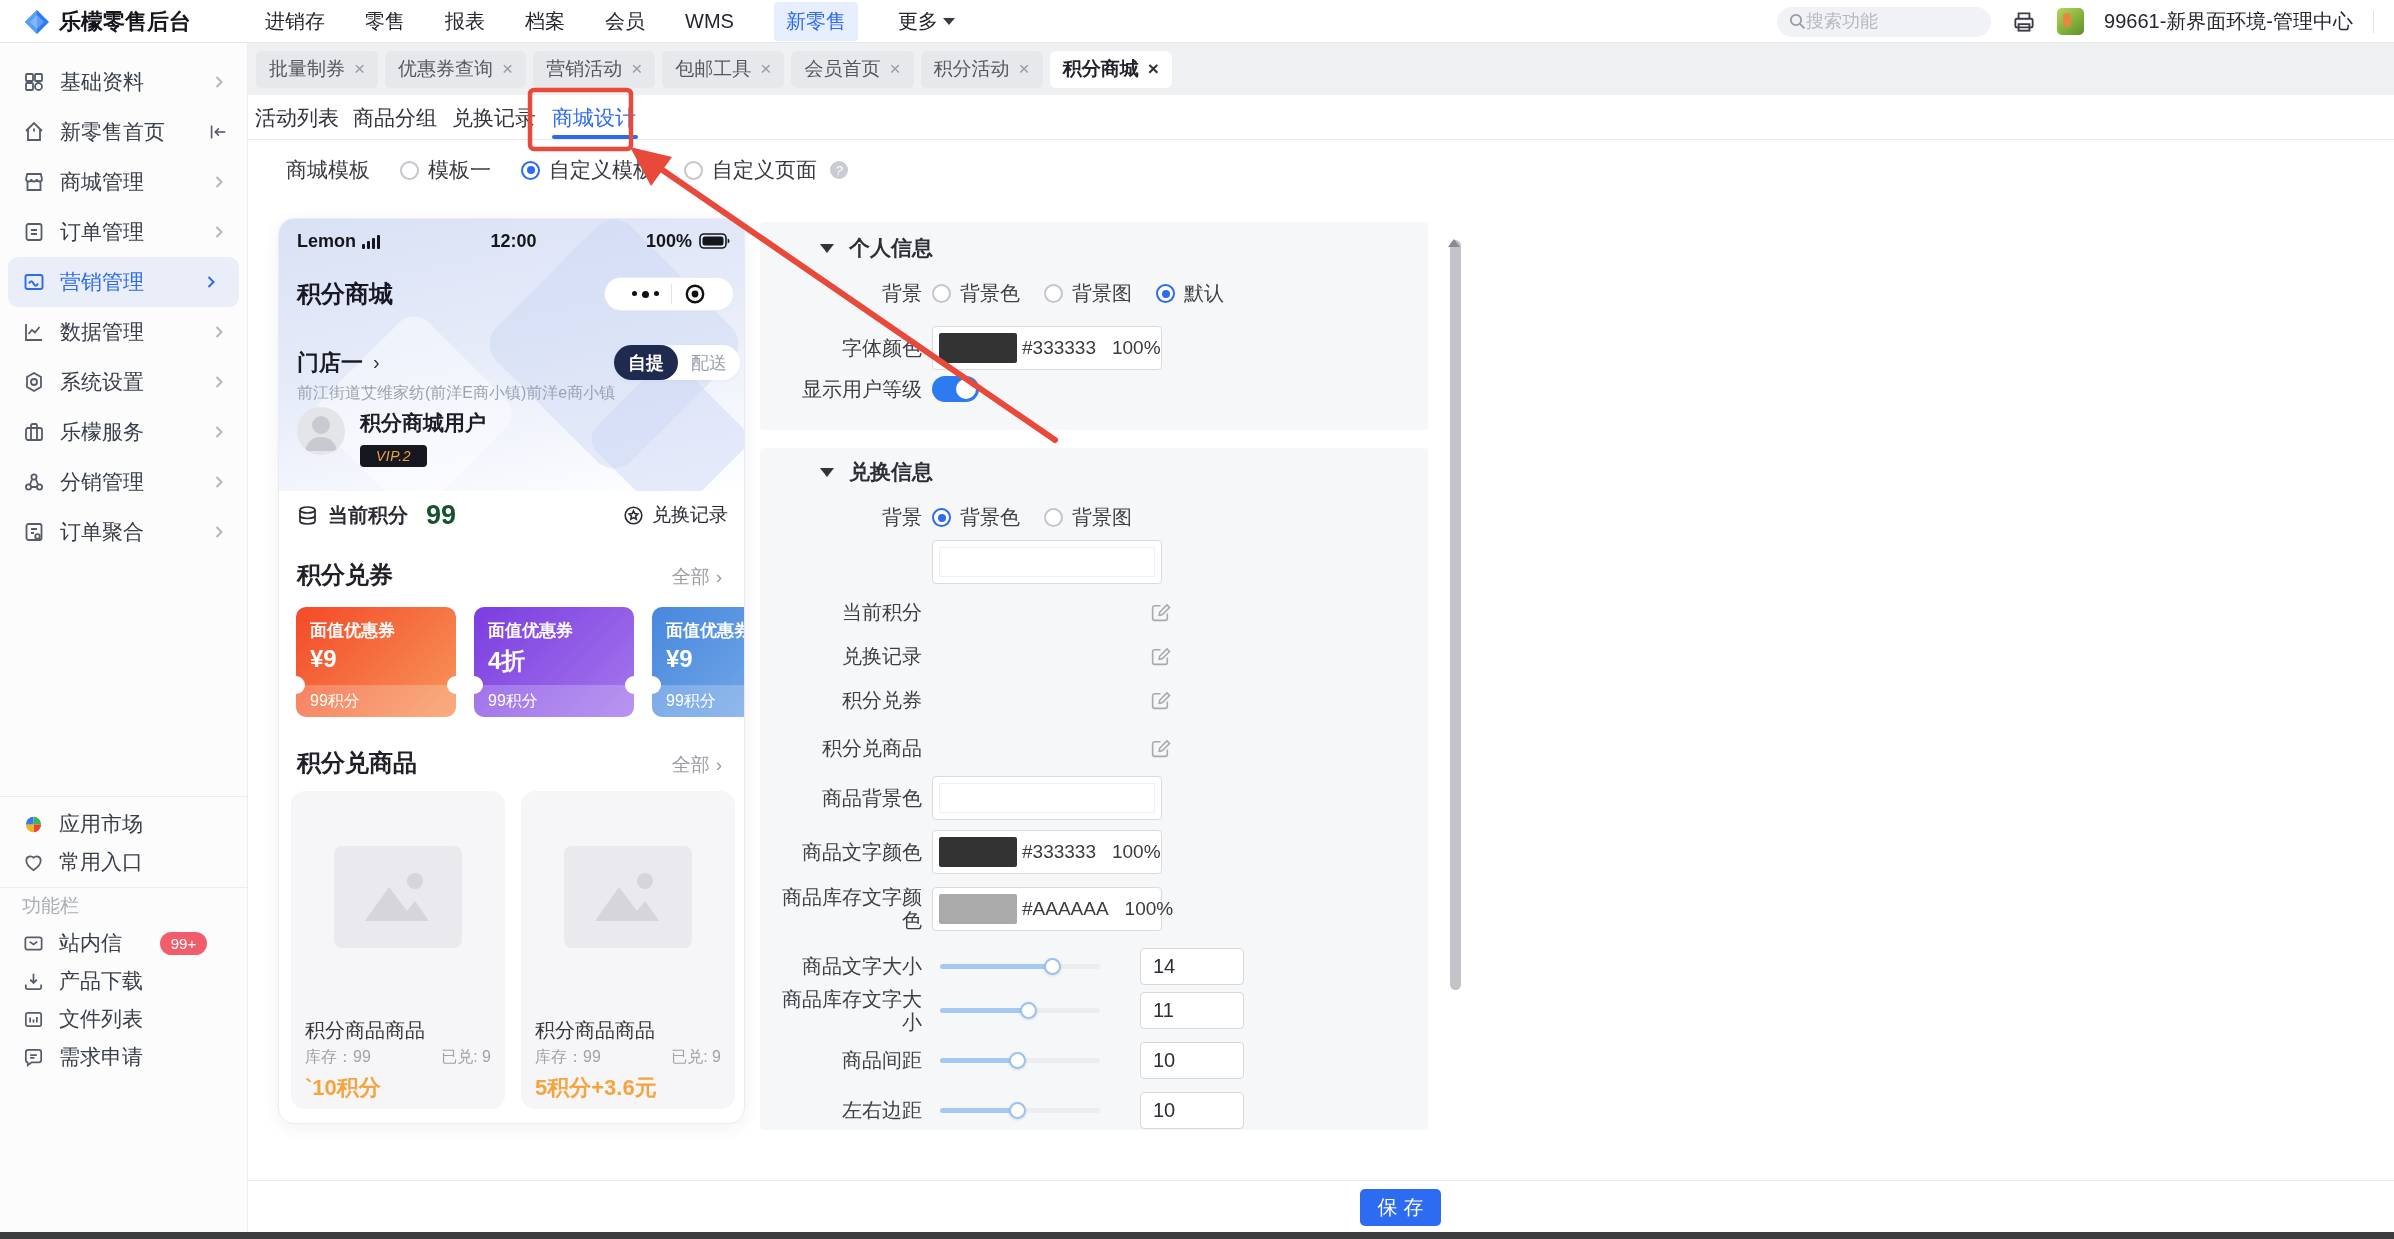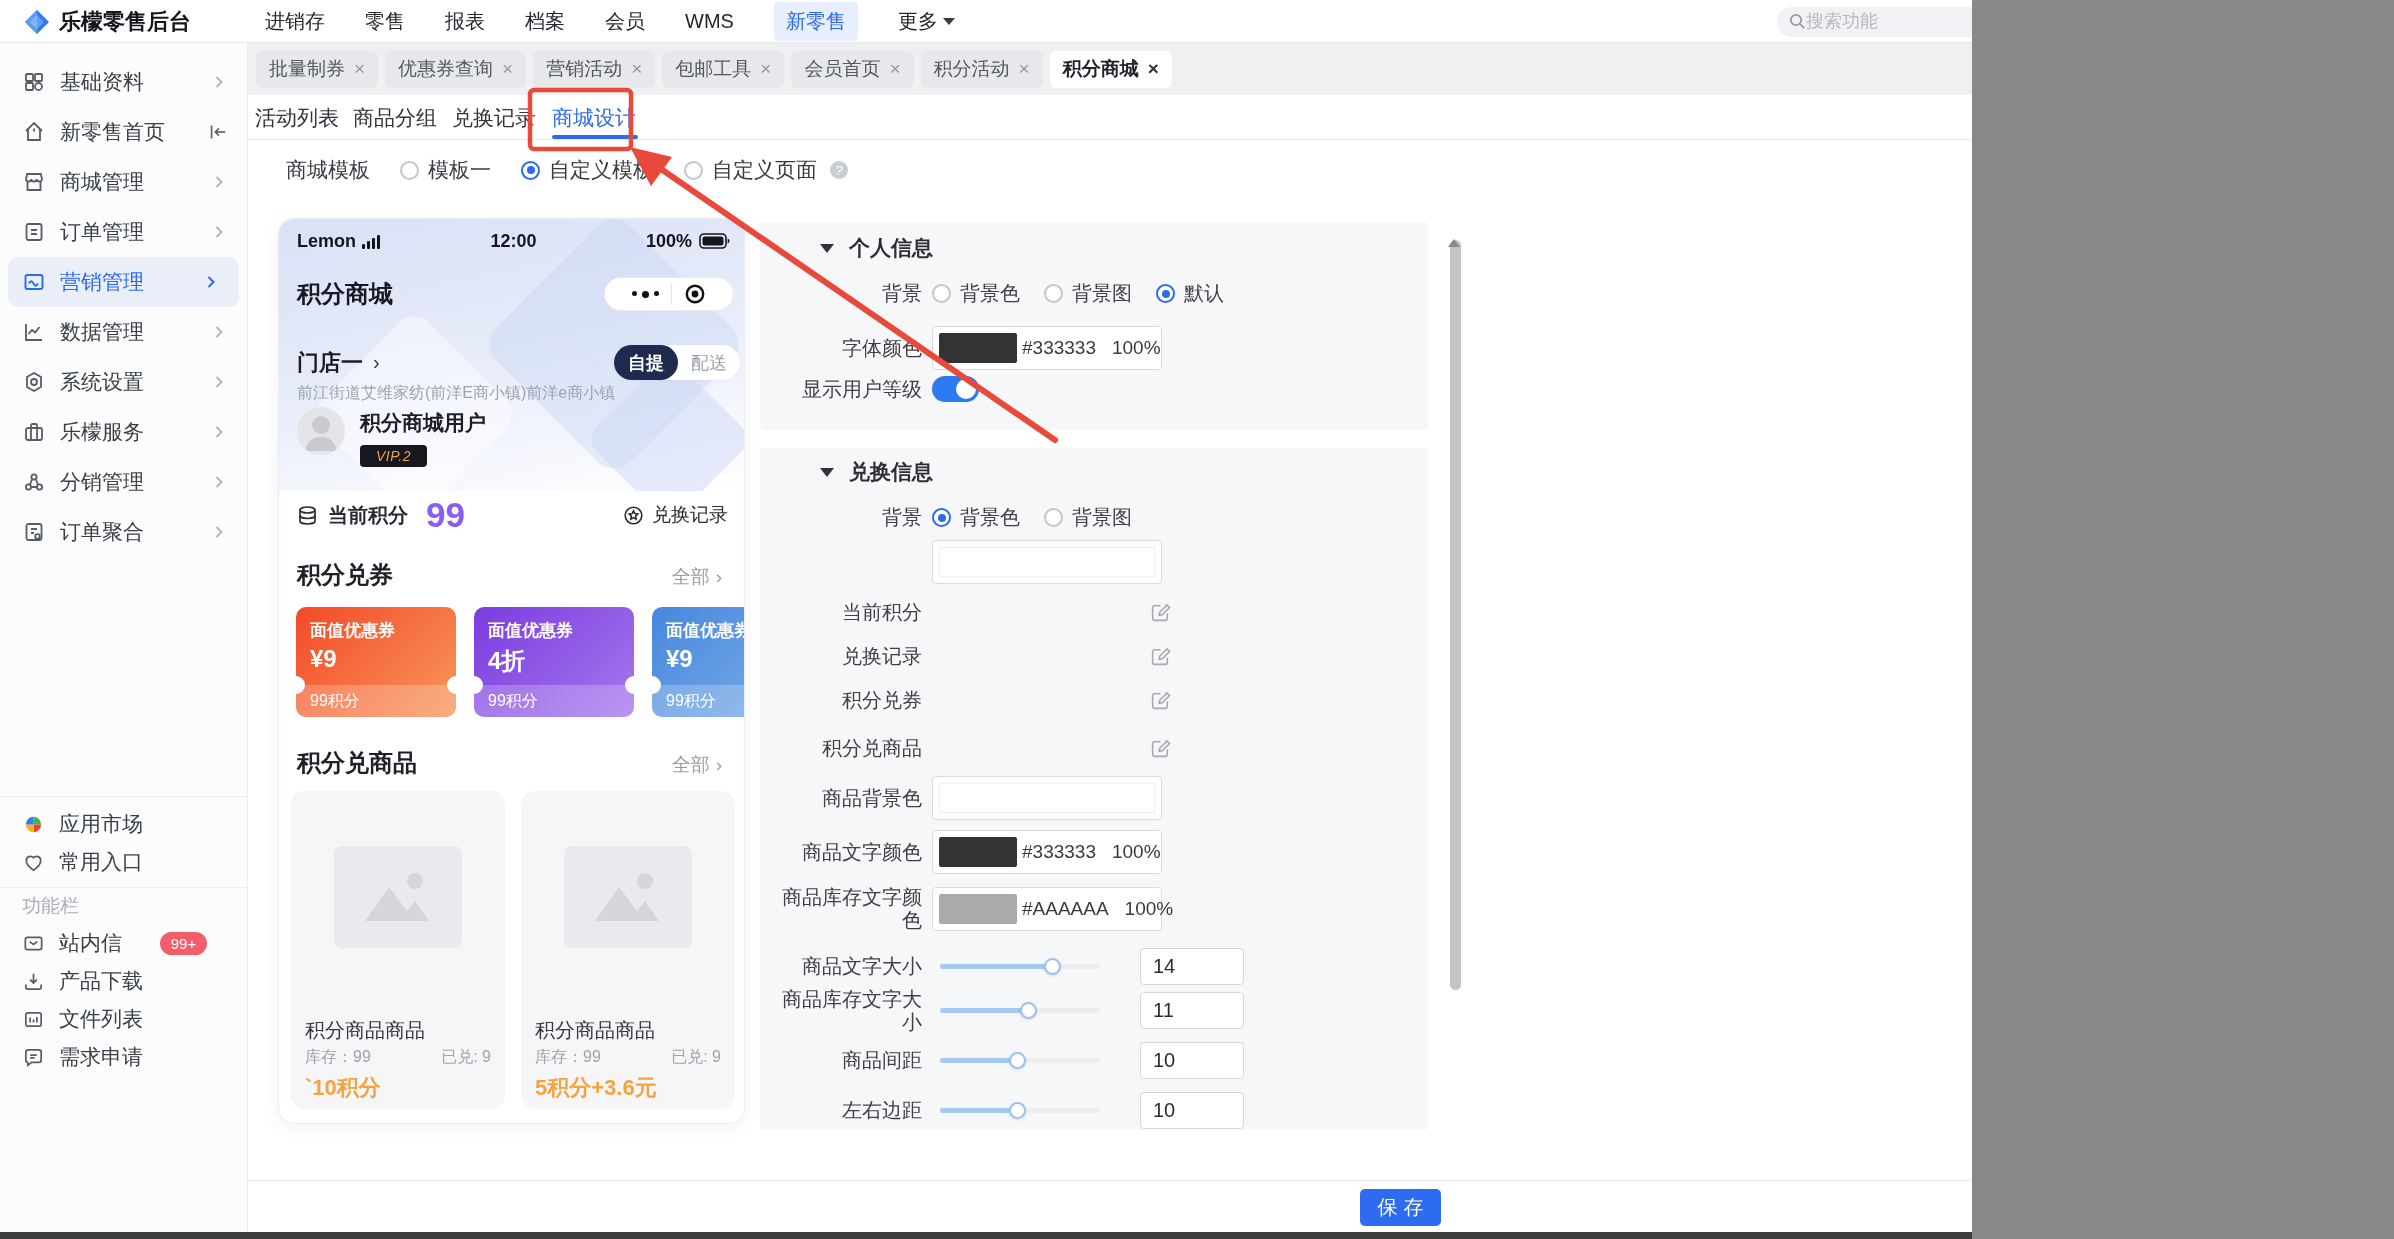--- a/index.html
+++ b/index.html
@@ -1,17 +1,17 @@
 <!DOCTYPE html>
 <html><head>
 <meta charset="utf-8">
 <style>
   *{margin:0;padding:0;box-sizing:border-box}
   body{background:#888}
-  .screen{position:relative;width:1972px;height:1239px;background:#fff;overflow:hidden;
+  .screen{position:relative;width:2394px;height:1239px;background:#fff;overflow:hidden;
     font-family:"Liberation Sans","DejaVu Sans",sans-serif;color:#2b2b33}
   svg{display:block}
 
   
   .topbar{position:absolute;left:0;top:0;width:2394px;height:43px;background:#fff;border-bottom:1px solid #e8e8ec;z-index:20}
   .logo{position:absolute;left:24px;top:0;height:43px;display:flex;align-items:center;gap:9px}
   .logo-text{font-size:22px;font-weight:bold;color:#15151c}
   .topnav{position:absolute;left:265px;top:0;height:43px;display:flex;align-items:center;gap:40px;font-size:20px;color:#26262e}
   .topnav .nav-item{cursor:pointer;white-space:nowrap}
   .nav-pill{background:#e7eefd;color:#2d6bee;border-radius:4px;padding:6px 12px}
@@ -89,21 +89,21 @@
   .dv-pill{width:126px;height:35px;background:#fff;border-radius:18px;display:flex;align-items:center;box-shadow:0 1px 4px rgba(0,0,0,.04)}
   .dv-on{width:64px;height:35px;border-radius:18px;background:#1e2b4e;color:#fff;font-size:18px;font-weight:600;display:flex;align-items:center;justify-content:center}
   .dv-off{flex:1;text-align:center;font-size:18px;color:#9aa0ab}
   .phone-address{position:absolute;left:18px;top:164px;font-size:16px;color:#9aa2b1;white-space:nowrap}
   .userrow{position:absolute;left:18px;top:188px;display:flex;gap:15px}
   .p-avatar{width:48px;height:48px;border-radius:50%;background:#e4e5e9;overflow:hidden;flex:none}
   .uname{font-size:21px;font-weight:bold;color:#1d1d26;margin-top:2px}
   .vip-badge{display:inline-block;margin-top:8px;background:#17181f;color:#eda33f;border-radius:4px;font-size:14px;font-weight:normal;font-style:italic;padding:3px 16px;letter-spacing:.5px}
   .pointsrow{position:absolute;left:18px;right:16px;top:276px;height:40px;display:flex;align-items:center}
   .pr-left{display:flex;align-items:center;gap:10px;font-size:20px;font-weight:600;color:#2a2a33}
-  .pr-val{font-size:35px;font-weight:bold;color:#8b5cf6;margin-left:8px}
+  .pr-val{font-size:27px;font-weight:bold;color:#14532d;margin-left:8px}
   .pr-right{margin-left:auto;display:flex;align-items:center;gap:8px;font-size:19px;color:#2a2a33}
   .sec-head{position:absolute;left:18px;right:22px;display:flex;align-items:baseline}
   .sec-title{font-size:24px;font-weight:bold;color:#202029}
   .sec-more{margin-left:auto;font-size:19px;color:#9b9ba3;display:flex;gap:6px;align-items:center;cursor:pointer}
   .coupons{position:absolute;left:17px;top:388px;height:110px;display:flex;gap:18px}
   .coupon{position:relative;width:160px;height:110px;border-radius:10px;color:#fff;flex:none;overflow:hidden}
   .coupon.c-orange{background:linear-gradient(135deg,#f44a27,#f7975c)}
   .coupon.c-purple{background:linear-gradient(135deg,#7b3ce0,#a578ec)}
   .coupon.c-blue{background:linear-gradient(135deg,#4787dd,#7fb0ea)}
   .cp-name{position:absolute;left:14px;top:12px;font-size:17px;font-weight:600}

